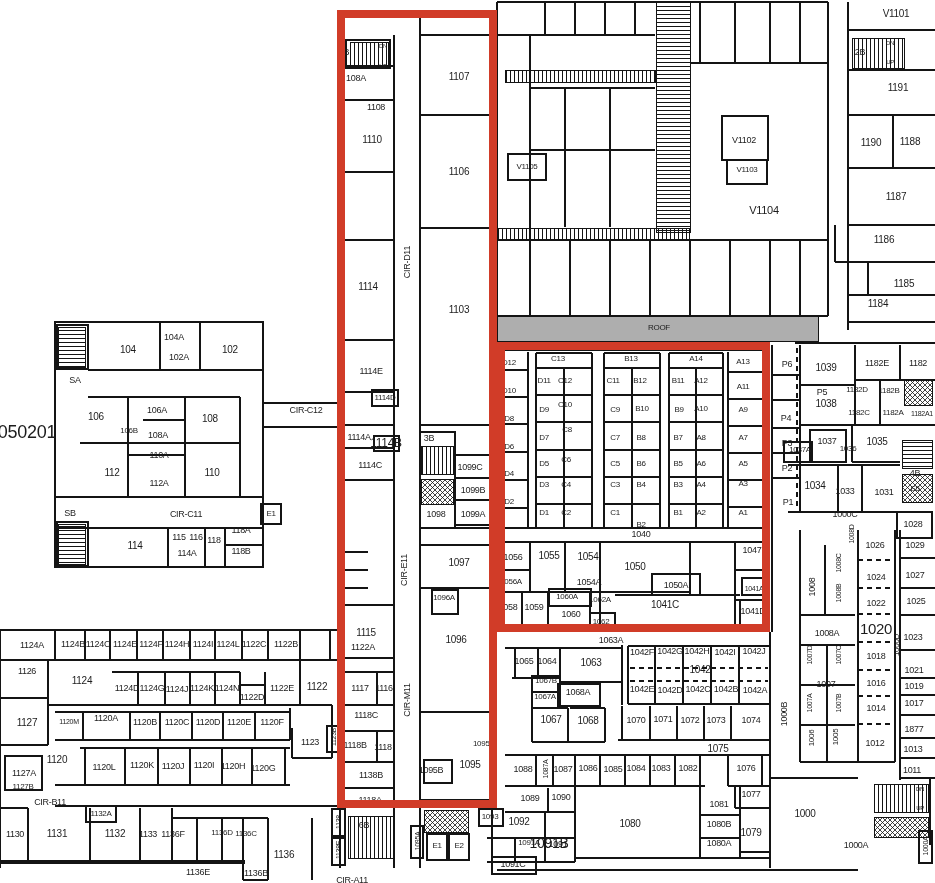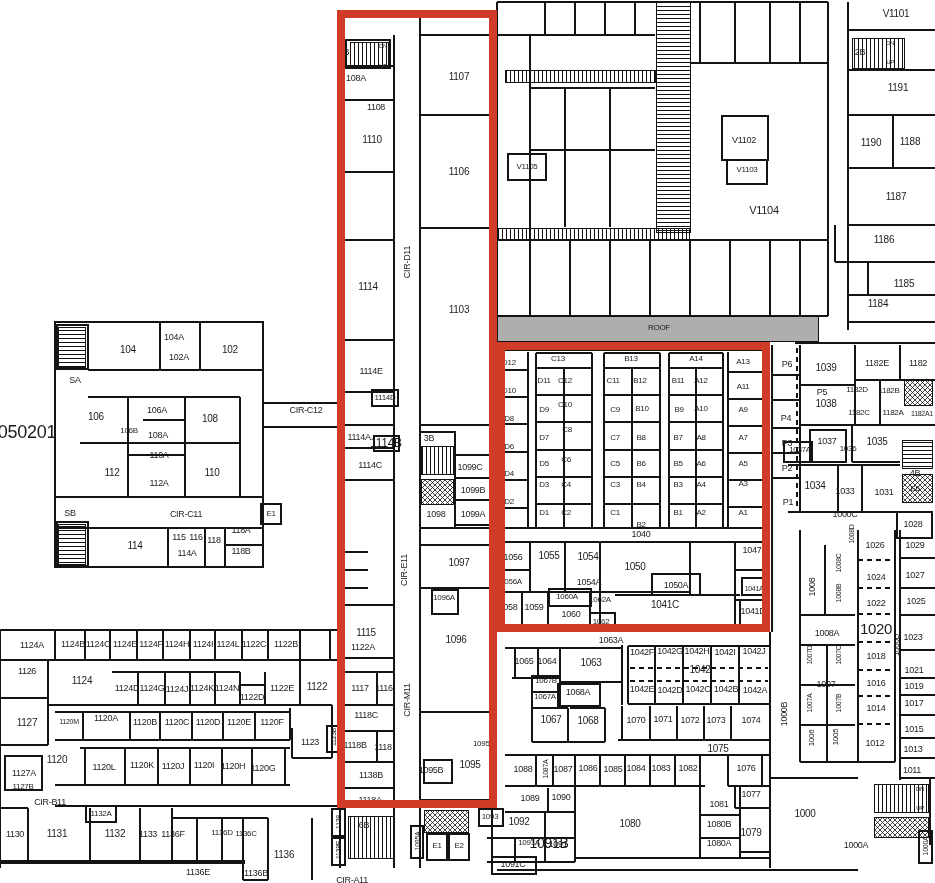--- a/index.html
+++ b/index.html
@@ -546,21 +546,21 @@
       <div class="lbl" style="left: 916px; top: 601px; font-size: 9px;">1025</div>
       <div class="lbl" style="left: 876px; top: 628px; font-size: 15px;">1020</div>
       <div class="lbl" style="left: 913px; top: 637px; font-size: 9px;">1023</div>
       <div class="lbl" style="left: 876px; top: 656px; font-size: 9px;">1018</div>
       <div class="lbl v" style="left: 897px; top: 645px; font-size: 8px;">1000D</div>
       <div class="lbl" style="left: 876px; top: 683px; font-size: 9px;">1016</div>
       <div class="lbl" style="left: 914px; top: 670px; font-size: 9px;">1021</div>
       <div class="lbl" style="left: 914px; top: 686px; font-size: 9px;">1019</div>
       <div class="lbl" style="left: 876px; top: 708px; font-size: 9px;">1014</div>
       <div class="lbl" style="left: 914px; top: 703px; font-size: 9px;">1017</div>
-      <div class="lbl" style="left: 914px; top: 729px; font-size: 9px;">1015</div>
+      <div class="lbl" style="left: 914px; top: 729px; font-size: 9px;">1877</div>
       <div class="lbl" style="left: 875px; top: 743px; font-size: 9px;">1012</div>
       <div class="lbl" style="left: 913px; top: 749px; font-size: 9px;">1013</div>
       <div class="lbl" style="left: 912px; top: 770px; font-size: 9px;">1011</div>
       <div class="lbl" style="left: 827px; top: 633px; font-size: 9px;">1008A</div>
       <div class="lbl v" style="left: 809px; top: 655px; font-size: 7px;">1007D</div>
       <div class="lbl v" style="left: 838px; top: 655px; font-size: 7px;">1007C</div>
       <div class="lbl" style="left: 826px; top: 684px; font-size: 9px;">1007</div>
       <div class="lbl v" style="left: 809px; top: 703px; font-size: 7px;">1007A</div>
       <div class="lbl v" style="left: 838px; top: 703px; font-size: 7px;">1007B</div>
       <div class="lbl v" style="left: 812px; top: 738px; font-size: 8px;">1006</div>

